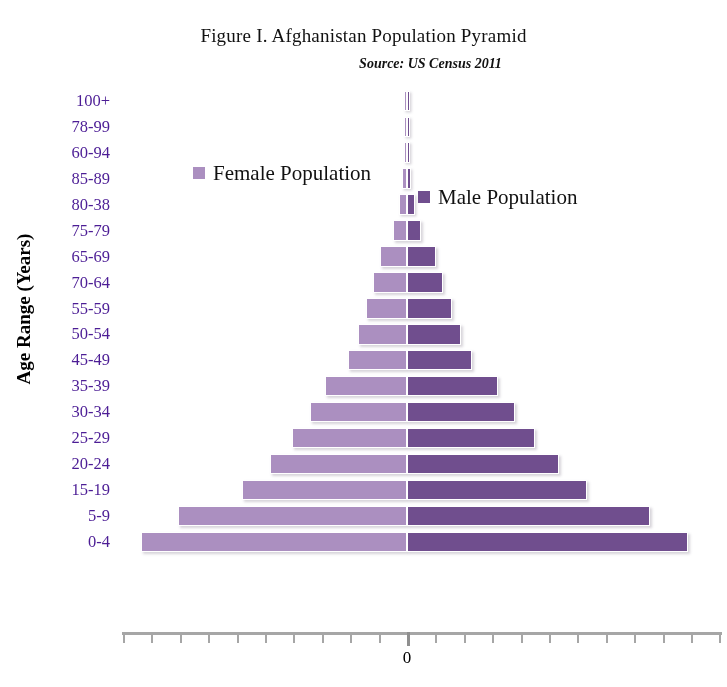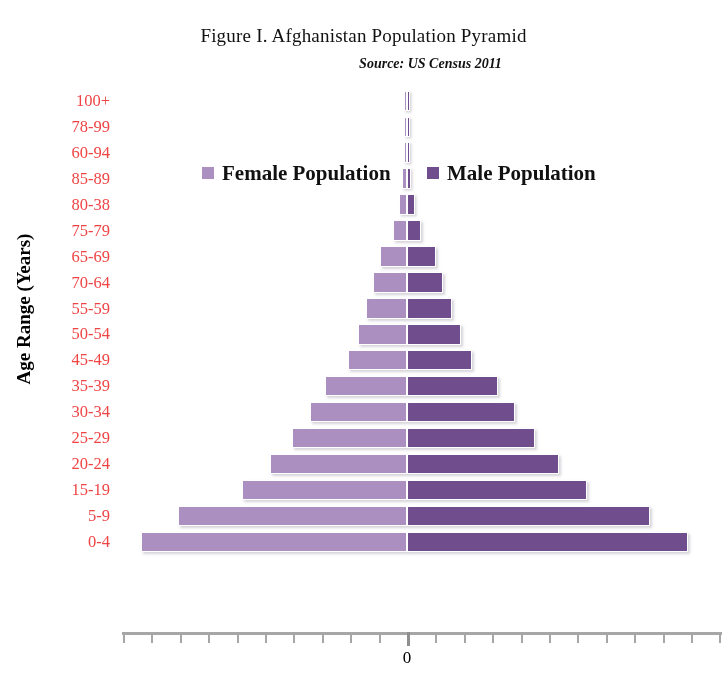--- a/index.html
+++ b/index.html
@@ -92,21 +92,21 @@
 
   .cat-label {
     position: absolute;
     right: 100%;
     margin-right: 12px;
     top: 0;
     height: 25.95px;
     line-height: 25.95px;
     font-family: "Liberation Serif", "DejaVu Serif", serif;
     font-size: 16.5px;
-    color: #ef4444;
+    color: #4c1d95;
     white-space: nowrap;
   }
 
   .bar {
     position: absolute;
     top: 2.6px;
     height: 20.5px;
     border: 1.3px solid #ffffff;
     box-sizing: border-box;
     box-shadow: 1.5px 1.5px 2.5px rgba(120,110,130,0.30);
@@ -146,25 +146,24 @@
     font-size: 17px;
     line-height: 20px;
     color: #000000;
     transform: translateX(-50%);
   }
 
   
   .legend {
     position: absolute;
     top: 161px;
-    left: 10px;
+    left: 1px;
     width: 614px;
     height: 30px;
     pointer-events: none;
-    font-weight: bold;
   }
   .legend-entry {
     position: absolute;
     top: 0;
     display: flex;
     align-items: center;
     white-space: nowrap;
   }
   .legend-swatch {
     width: 12px;
@@ -172,21 +171,21 @@
     margin-right: 8px;
     flex: 0 0 auto;
   }
   .legend-text {
     font-family: "Liberation Serif", "DejaVu Serif", serif;
     font-size: 21px;
     line-height: 24px;
     color: #111111;
   }
   #legend-female { left: 192px; }
-  #legend-male   { left: 417px; }
+  #legend-male   { left: 417px; margin-top: 24px; }
 </style>
 </head>
 <body>
 
 <div id="chart-root">
 
   <div class="title-block">
     <div class="chart-title">Figure I. Afghanistan Population Pyramid</div>
   </div>
   <div class="chart-subtitle">Source: US Census 2011</div>

